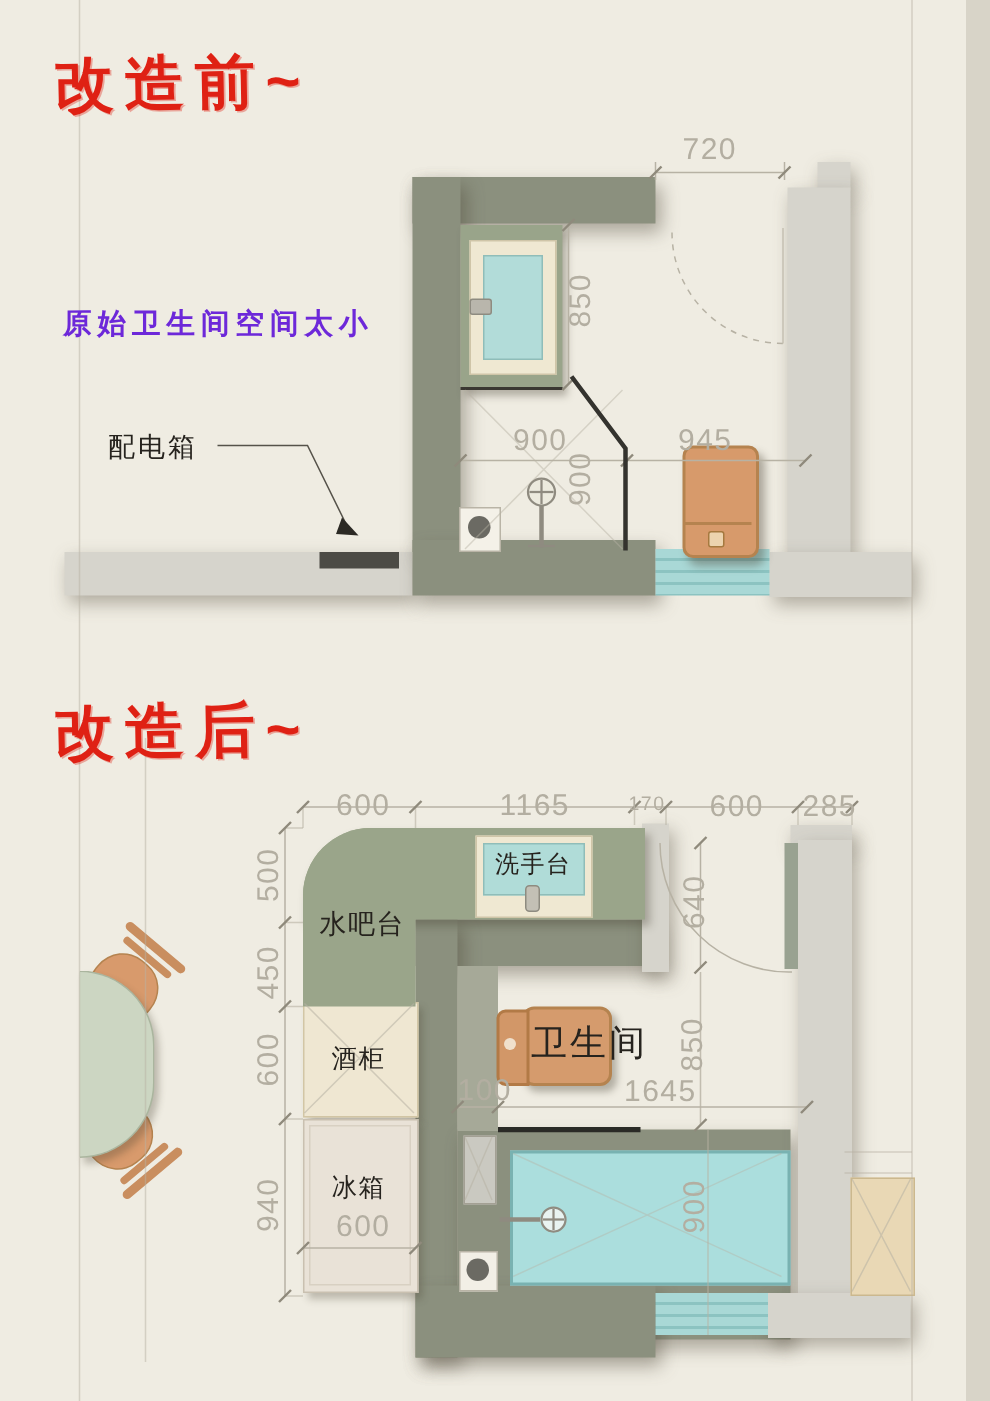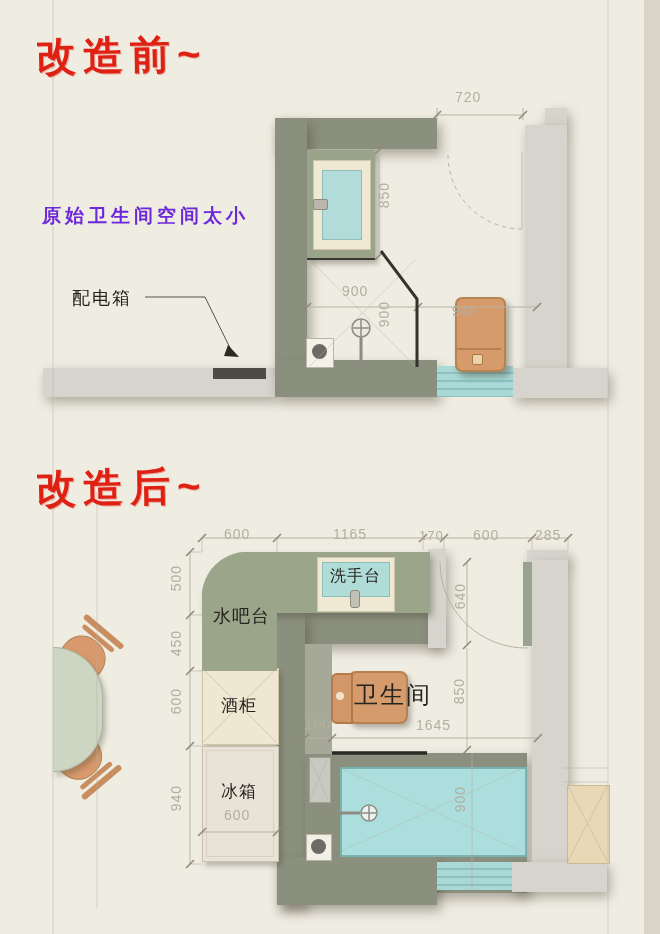--- a/index.html
+++ b/index.html
@@ -5,21 +5,21 @@
   html,body{margin:0;padding:0;background:#d8d4c8;}
   .canvas{position:relative;width:644px;height:934px;background:#efece2;overflow:hidden;
           font-family:"Liberation Serif", serif;}
   .abs{position:absolute;}
   
   .title{font-family:"Liberation Sans",sans-serif;font-weight:900;font-size:40px;color:#df2114;
          letter-spacing:7px;transform:rotate(-1deg);text-shadow:1px 1px 0 rgba(223,33,20,.35);z-index:40;}
   .note{font-family:"Liberation Sans",sans-serif;font-weight:bold;font-size:19px;color:#6d28d9;
         letter-spacing:4px;z-index:40;}
   .cjk{color:#26231e;z-index:40;}
-  .dim{font-family:"Liberation Sans",sans-serif;font-size:14px;color:#b3aea1;letter-spacing:1px;z-index:35;}
+  .dim{font-family:"Liberation Sans",sans-serif;font-size:20px;color:#b3aea1;letter-spacing:1px;z-index:35;}
   .vdim{writing-mode:vertical-rl;transform:rotate(180deg);}
   
   .wall{background:#8b907e;filter:drop-shadow(4px 6px 6px rgba(70,62,48,.40));z-index:5;}
   .wallg{background:#d6d4cc;filter:drop-shadow(3px 5px 6px rgba(70,62,48,.38));z-index:5;}
   .wall2{background:#a6a998;z-index:6;}
   .furn{z-index:10;}
   .window{background:repeating-linear-gradient(180deg,#a9d8d6 0 6px,#8cc3c1 6px 8px);z-index:6;}
   .xbox{z-index:8;}
   svg.overlay{position:absolute;left:0;top:0;z-index:20;pointer-events:none;}
 </style>
@@ -49,21 +49,21 @@
 
   <div class="abs furn" style="left:306px;top:338px;width:26px;height:28px;background:#f4f1e8;border:1px solid #b9b4a6;"></div>
   <div class="abs furn" style="left:312px;top:344px;width:15px;height:15px;background:#6b6a63;border-radius:50%;"></div>
   <div class="abs furn" style="left:455px;top:297px;width:47px;height:71px;background:#d79a6b;border:2px solid #b5834f;border-radius:7px;box-shadow:4px 5px 6px rgba(70,62,48,.4);"></div>
   <div class="abs furn" style="left:456px;top:348px;width:45px;height:0;border-top:2px solid #b5834f;z-index:11;"></div>
   <div class="abs furn" style="left:472px;top:354px;width:9px;height:9px;background:#ecd3ae;border:1px solid #a5793f;border-radius:2px;z-index:11;"></div>
 
   <div class="abs dim" style="left:455px;top:89px;">720</div>
   <div class="abs dim vdim" style="left:376px;top:182px;">850</div>
   <div class="abs dim" style="left:342px;top:283px;">900</div>
-  <div class="abs dim" style="left:452px;top:283px;margin-top:20px;">945</div>
+  <div class="abs dim" style="left:452px;top:283px;">945</div>
   <div class="abs dim vdim" style="left:376px;top:301px;">900</div>
 
   <div class="abs title" style="left:36px;top:460px;">改造后~</div>
 
   <div class="abs furn" style="left:53px;top:647px;width:49px;height:123px;background:#ccd6c2;border:1px solid #aab59e;border-left:none;border-radius:0 62px 62px 0 / 0 62px 62px 0;box-shadow:3px 4px 5px rgba(70,62,48,.3);z-index:9;"></div>
   <div class="abs furn" style="left:60px;top:622px;width:50px;height:64px;transform:rotate(40deg);z-index:8;">
     <div class="abs" style="left:0;top:0;width:50px;height:6px;background:#c98e5f;border-radius:3px;"></div>
     <div class="abs" style="left:5px;top:9px;width:40px;height:5px;background:#c98e5f;border-radius:3px;"></div>
     <div class="abs" style="left:3px;top:15px;width:44px;height:46px;background:#d89a6c;border:1px solid #b5834f;border-radius:45% 45% 50% 50%;"></div>
   </div>

